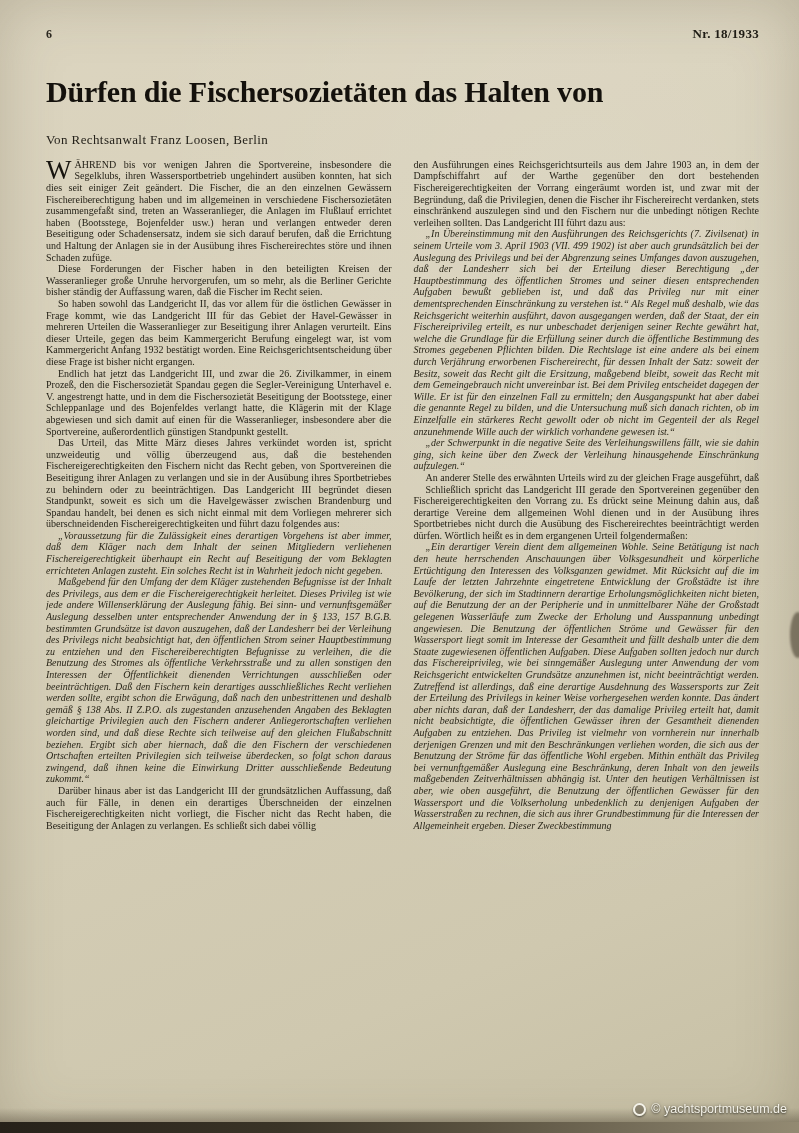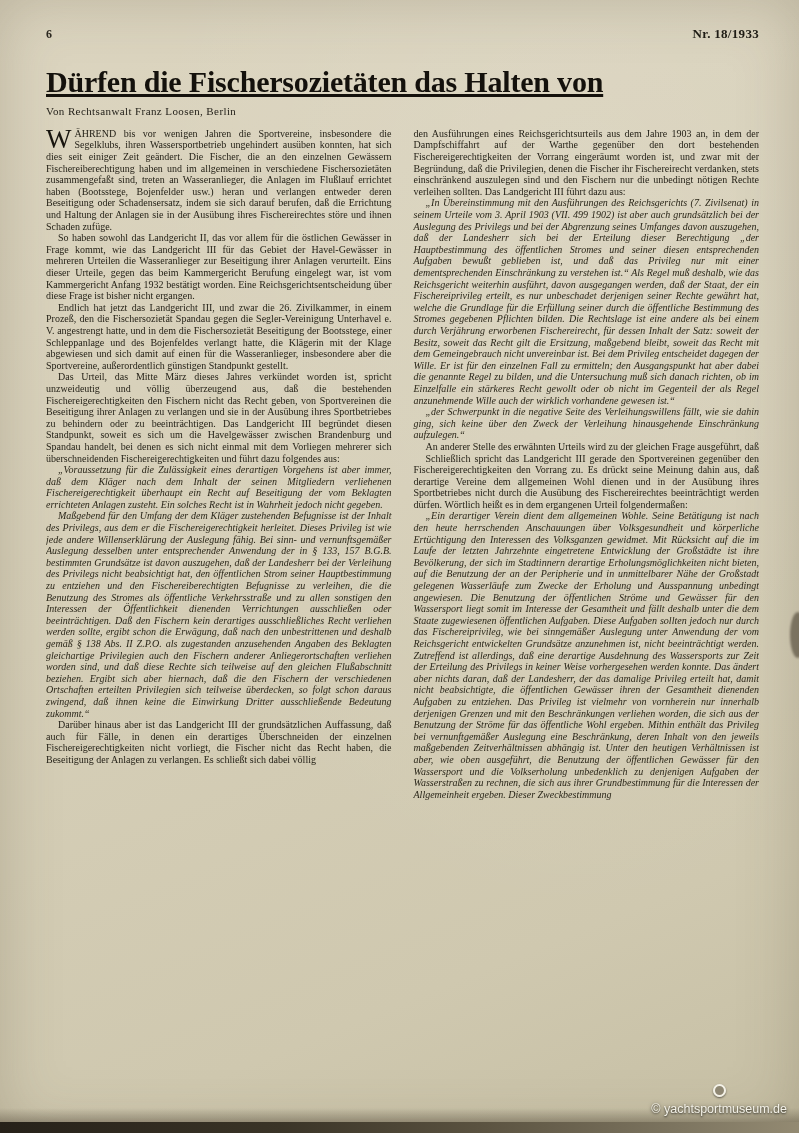--- a/index.html
+++ b/index.html
@@ -13,22 +13,22 @@
       linear-gradient(158deg,#dcd5c0 0%,#d6cfb8 45%,#cfc8af 80%,#c6bfa4 100%);
     color:#29261f;
     padding:26px 40px 0 46px;
     box-shadow: inset 0 0 60px rgba(90,80,55,0.25);
   }
 
   .header-row { display:flex; justify-content:space-between; align-items:baseline; }
   .page-number { font-size:12px; font-weight:bold; color:#2b2820; }
   .issue-number { font-size:13px; font-weight:bold; color:#1f1c15; letter-spacing:0.3px; }
 
-  .title { margin-top:23px; font-size:30px; line-height:1.13; font-weight:bold; color:#14110c; letter-spacing:-0.2px;text-decoration:underline; }
-  .byline { margin-top:6px; font-size:11px; color:#25221b; letter-spacing:0.4px; }
+  .title { margin-top:33px; font-size:30px; line-height:1.13; font-weight:bold; color:#14110c; letter-spacing:-0.2px; }
+  .byline { margin-top:23px; font-size:13px; color:#25221b; letter-spacing:0.4px; }
 
   .columns { margin-top:11px; display:flex; gap:22px; height:910px; overflow:hidden; }
   .col { flex:1 1 0; text-align:justify; hyphens:auto; -webkit-hyphens:auto; }
 
   .para { font-size:10px; line-height:1.16; text-indent:12px; color:#262319; }
   .para.noindent { text-indent:0; }
   .para.quote { font-style:italic; color:#2a2619; }
 
   .dropcap {
     float:left; font-size:27px; line-height:21px; font-weight:normal;
@@ -48,21 +48,20 @@
     position:absolute; left:0; right:0; bottom:11px; height:14px;
     background:linear-gradient(to top, rgba(60,50,35,0.35), transparent);
   }
 
   .watermark {
     position:absolute; right:12px; bottom:17px;
     display:flex; align-items:center; gap:5px;
     font-family:"Liberation Sans","DejaVu Sans",sans-serif;
     font-size:12.5px; color:#f3f1e7;
     text-shadow:0 1px 2px rgba(0,0,0,0.65), 0 0 4px rgba(0,0,0,0.4);
-    flex-direction:column;
   }
   .wm-icon {
     width:13px; height:13px; border-radius:50%;
     border:2px solid #f3f1e7; display:inline-block;
     box-shadow:0 1px 2px rgba(0,0,0,0.55);
     background:rgba(40,35,25,0.35);
   }
 </style>
 </head>
 <body>
@@ -76,20 +75,21 @@
 
   <h1 class="title">
     <span>Dürfen die Fischersozietäten das Halten von</span><br>
   </h1>
 
   <div class="byline">Von Rechtsanwalt Franz Loosen, Berlin</div>
 
   <div class="columns">
     <div class="col">
         <p class="para noindent"><span class="dropcap">W</span>ÄHREND bis vor wenigen Jahren die Sportvereine, insbesondere die Segelklubs, ihren Wassersportbetrieb ungehindert ausüben konnten, hat sich dies seit einiger Zeit geändert. Die Fischer, die an den einzelnen Gewässern Fischereiberechtigung haben und im allgemeinen in verschiedene Fischersozietäten zusammengefaßt sind, treten an Wasseranlieger, die Anlagen im Flußlauf errichtet haben (Bootsstege, Bojenfelder usw.) heran und verlangen entweder deren Beseitigung oder Schadensersatz, indem sie sich darauf berufen, daß die Errichtung und Haltung der Anlagen sie in der Ausübung ihres Fischereirechtes störe und ihnen Schaden zufüge.</p>
+        <p class="para">Diese Forderungen der Fischer haben in den beteiligten Kreisen der Wasseranlieger große Unruhe hervorgerufen, um so mehr, als die Berliner Gerichte bisher ständig der Auffassung waren, daß die Fischer im Recht seien.</p>
         <p class="para">So haben sowohl das Landgericht II, das vor allem für die östlichen Gewässer in Frage kommt, wie das Landgericht III für das Gebiet der Havel-Gewässer in mehreren Urteilen die Wasseranlieger zur Beseitigung ihrer Anlagen verurteilt. Eins dieser Urteile, gegen das beim Kammergericht Berufung eingelegt war, ist vom Kammergericht Anfang 1932 bestätigt worden. Eine Reichsgerichtsentscheidung über diese Frage ist bisher nicht ergangen.</p>
         <p class="para">Endlich hat jetzt das Landgericht III, und zwar die 26. Zivilkammer, in einem Prozeß, den die Fischersozietät Spandau gegen die Segler-Vereinigung Unterhavel e. V. angestrengt hatte, und in dem die Fischersozietät Beseitigung der Bootsstege, einer Schleppanlage und des Bojenfeldes verlangt hatte, die Klägerin mit der Klage abgewiesen und sich damit auf einen für die Wasseranlieger, insbesondere aber die Sportvereine, außerordentlich günstigen Standpunkt gestellt.</p>
         <p class="para">Das Urteil, das Mitte März dieses Jahres verkündet worden ist, spricht unzweideutig und völlig überzeugend aus, daß die bestehenden Fischereigerechtigkeiten den Fischern nicht das Recht geben, von Sportvereinen die Beseitigung ihrer Anlagen zu verlangen und sie in der Ausübung ihres Sportbetriebes zu behindern oder zu beeinträchtigen. Das Landgericht III begründet diesen Standpunkt, soweit es sich um die Havelgewässer zwischen Brandenburg und Spandau handelt, bei denen es sich nicht einmal mit dem Vorliegen mehrerer sich überschneidenden Fischereigerechtigkeiten und führt dazu folgendes aus:</p>
         <p class="para quote">„Voraussetzung für die Zulässigkeit eines derartigen Vorgehens ist aber immer, daß dem Kläger nach dem Inhalt der seinen Mitgliedern verliehenen Fischereigerechtigkeit überhaupt ein Recht auf Beseitigung der vom Beklagten errichteten Anlagen zusteht. Ein solches Recht ist in Wahrheit jedoch nicht gegeben.</p>
         <p class="para quote">Maßgebend für den Umfang der dem Kläger zustehenden Befugnisse ist der Inhalt des Privilegs, aus dem er die Fischereigerechtigkeit herleitet. Dieses Privileg ist wie jede andere Willenserklärung der Auslegung fähig. Bei sinn- und vernunftsgemäßer Auslegung desselben unter entsprechender Anwendung der in § 133, 157 B.G.B. bestimmten Grundsätze ist davon auszugehen, daß der Landesherr bei der Verleihung des Privilegs nicht beabsichtigt hat, den öffentlichen Strom seiner Hauptbestimmung zu entziehen und den Fischereiberechtigten Befugnisse zu verleihen, die die Benutzung des Stromes als öffentliche Verkehrsstraße und zu allen sonstigen den Interessen der Öffentlichkeit dienenden Verrichtungen ausschließen oder beeinträchtigen. Daß den Fischern kein derartiges ausschließliches Recht verliehen werden sollte, ergibt schon die Erwägung, daß nach den unbestrittenen und deshalb gemäß § 138 Abs. II Z.P.O. als zugestanden anzusehenden Angaben des Beklagten gleichartige Privilegien auch den Fischern anderer Anliegerortschaften verliehen worden sind, und daß diese Rechte sich teilweise auf den gleichen Flußabschnitt beziehen. Ergibt sich aber hiernach, daß die den Fischern der verschiedenen Ortschaften erteilten Privilegien sich teilweise überdecken, so folgt schon daraus zwingend, daß ihnen keine die Einwirkung Dritter ausschließende Bedeutung zukommt.“</p>
         <p class="para">Darüber hinaus aber ist das Landgericht III der grundsätzlichen Auffassung, daß auch für Fälle, in denen ein derartiges Überschneiden der einzelnen Fischereigerechtigkeiten nicht vorliegt, die Fischer nicht das Recht haben, die Beseitigung der Anlagen zu verlangen. Es schließt sich dabei völlig</p>
       </div>
     <div class="col">
         <p class="para noindent">den Ausführungen eines Reichsgerichtsurteils aus dem Jahre 1903 an, in dem der Dampfschiffahrt auf der Warthe gegenüber den dort bestehenden Fischereigerechtigkeiten der Vorrang eingeräumt worden ist, und zwar mit der Begründung, daß die Privilegien, denen die Fischer ihr Fischereirecht verdanken, stets einschränkend auszulegen sind und den Fischern nur die unbedingt nötigen Rechte verleihen sollten. Das Landgericht III führt dazu aus:</p>
         <p class="para quote">„In Übereinstimmung mit den Ausführungen des Reichsgerichts (7. Zivilsenat) in seinem Urteile vom 3. April 1903 (VII. 499 1902) ist aber auch grundsätzlich bei der Auslegung des Privilegs und bei der Abgrenzung seines Umfanges davon auszugehen, daß der Landesherr sich bei der Erteilung dieser Berechtigung „der Hauptbestimmung des öffentlichen Stromes und seiner diesen entsprechenden Aufgaben bewußt geblieben ist, und daß das Privileg nur mit einer dementsprechenden Einschränkung zu verstehen ist.“ Als Regel muß deshalb, wie das Reichsgericht weiterhin ausführt, davon ausgegangen werden, daß der Staat, der ein Fischereiprivileg erteilt, es nur unbeschadet derjenigen seiner Rechte gewährt hat, welche die Grundlage für die Erfüllung seiner durch die öffentliche Bestimmung des Stromes gegebenen Pflichten bilden. Die Rechtslage ist eine andere als bei einem durch Verjährung erworbenen Fischereirecht, für dessen Inhalt der Satz: soweit der Besitz, soweit das Recht gilt die Ersitzung, maßgebend bleibt, soweit das Recht mit dem Gemeingebrauch nicht unvereinbar ist. Bei dem Privileg entscheidet dagegen der Wille. Er ist für den einzelnen Fall zu ermitteln; den Ausgangspunkt hat aber dabei die genannte Regel zu bilden, und die Untersuchung muß sich danach richten, ob im Einzelfalle ein stärkeres Recht gewollt oder ob nicht im Gegenteil der als Regel anzunehmende Wille auch der wirklich vorhandene gewesen ist.“</p>

